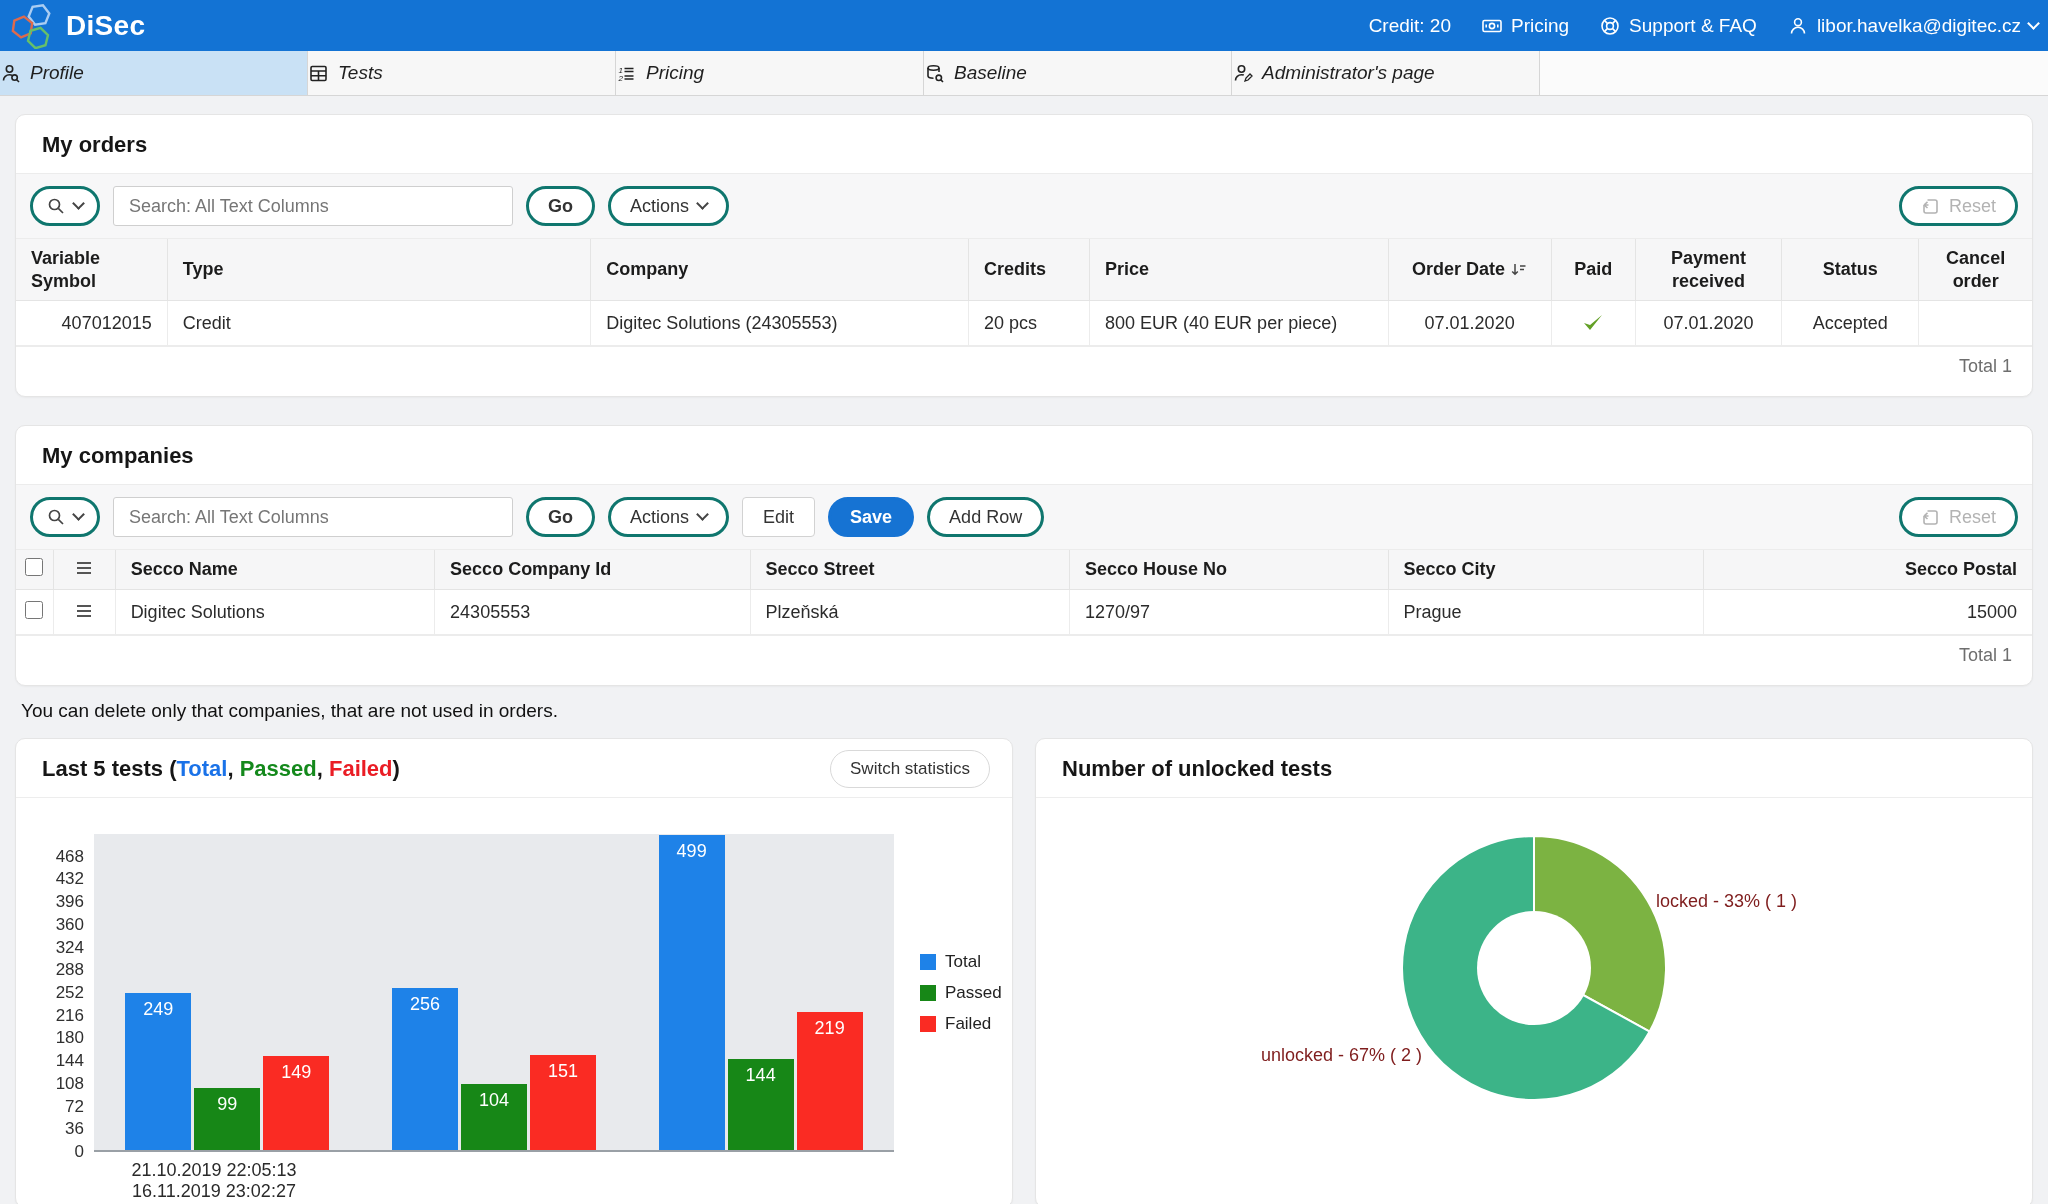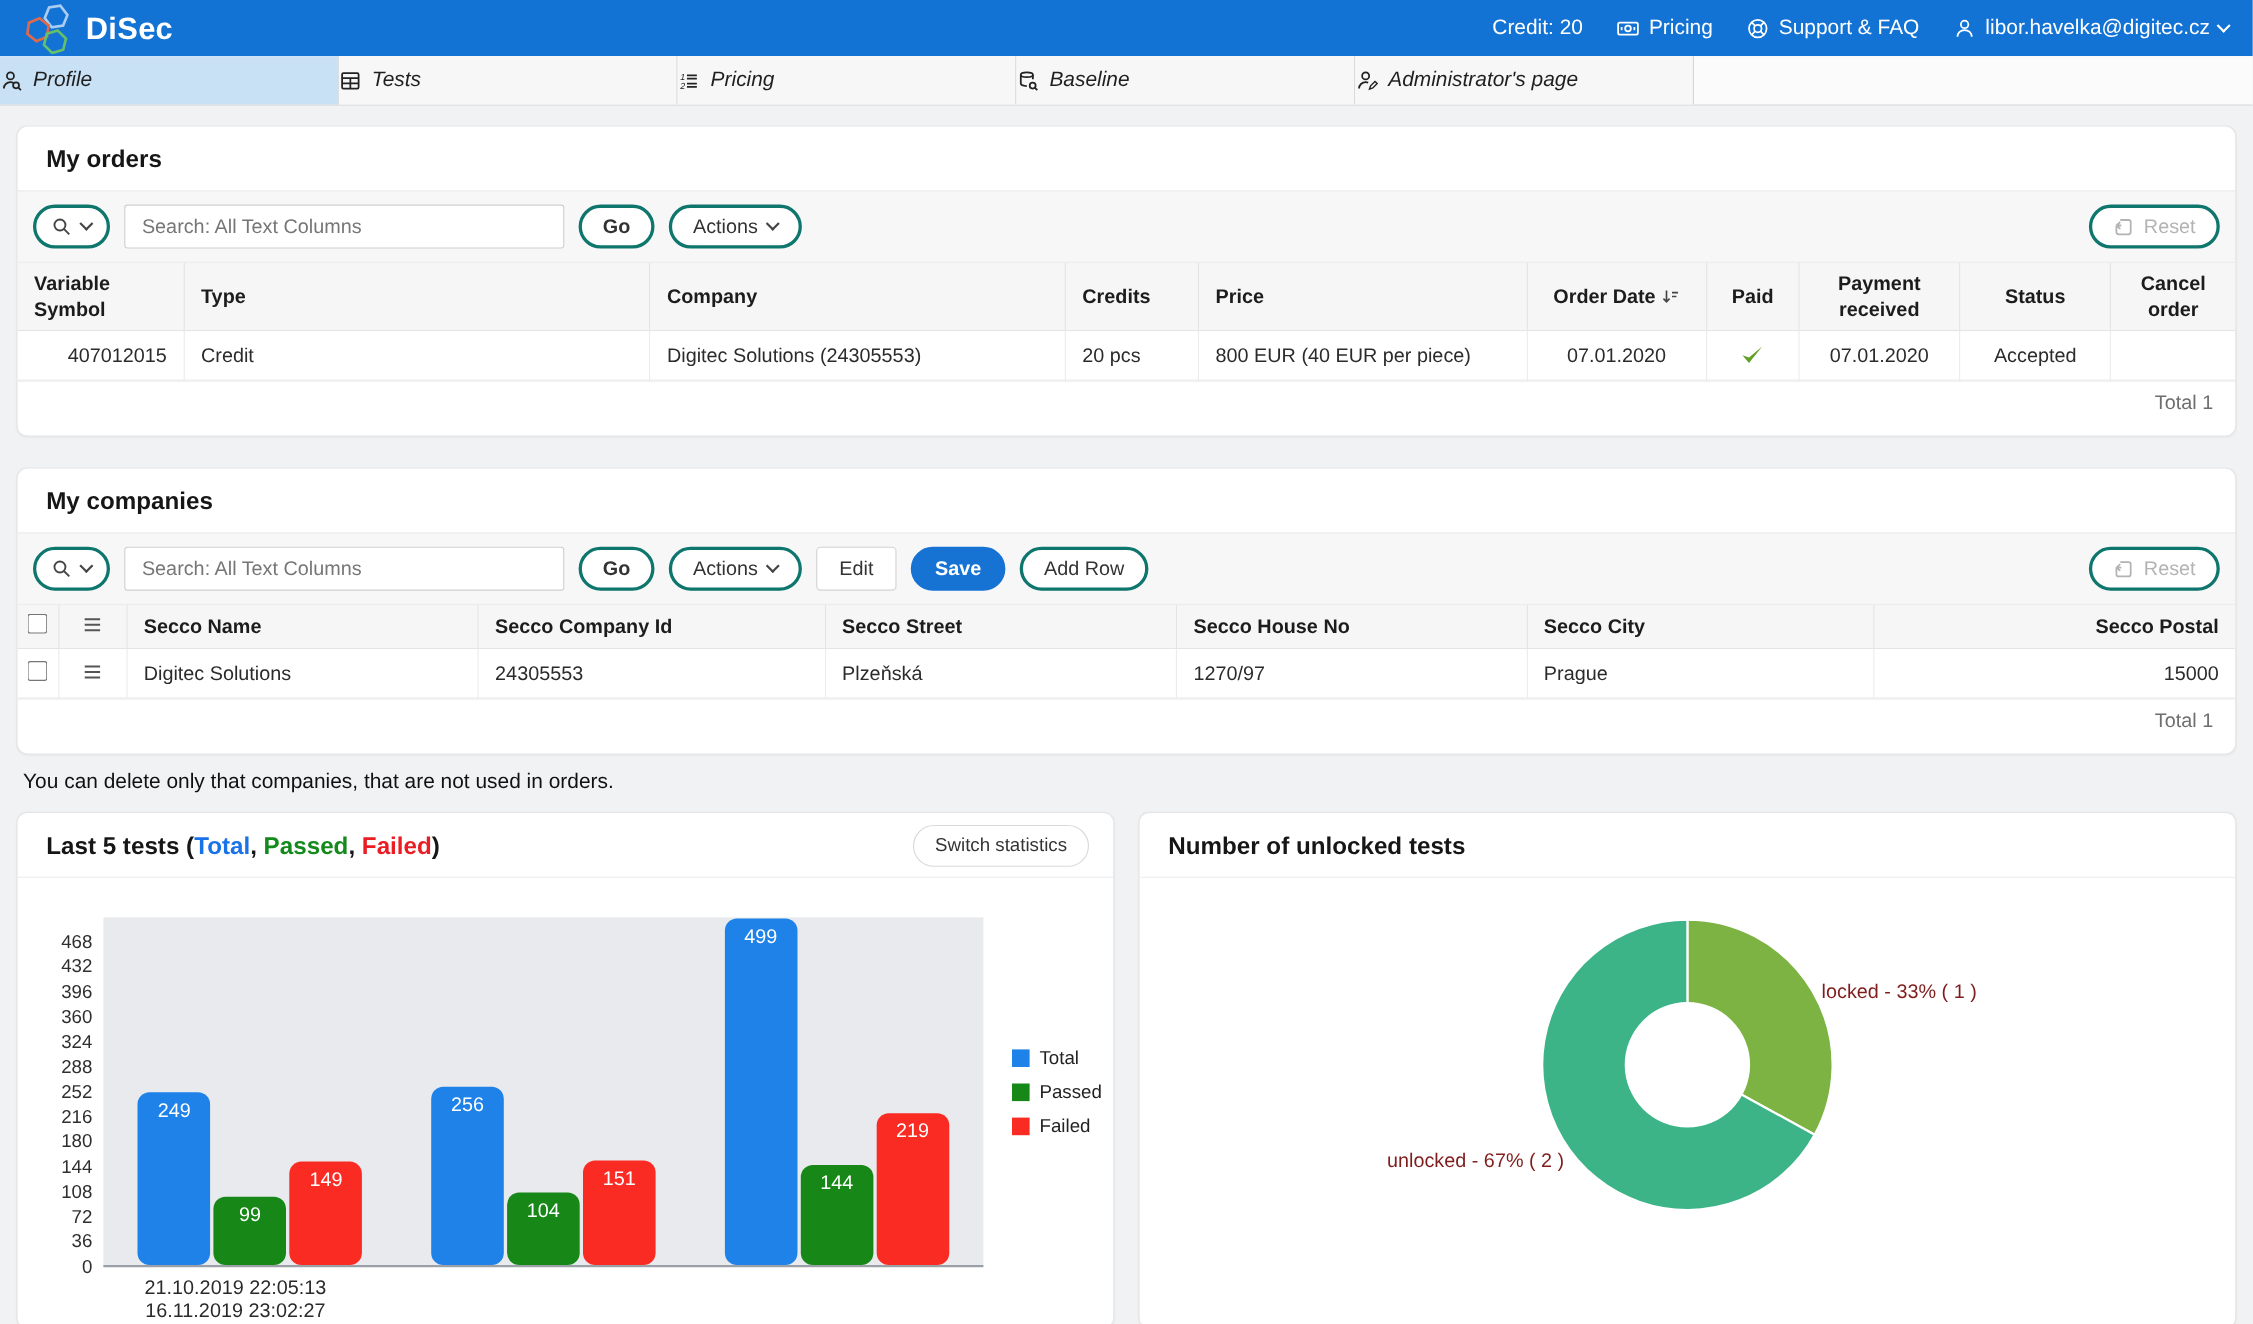--- a/index.html
+++ b/index.html
@@ -6,21 +6,21 @@
   html,body { width: 2048px; height: 1204px; }
   body {
     font-family: "Liberation Sans", sans-serif;
     background: #f1f2f4;
     color: #222;
     overflow: hidden;
   }
   
   .navbar {
     height: 51px; background: #1373d4; display: flex; align-items: center;
-    padding: 0 22px; color: #fff;
+    padding: 0 10px; color: #fff;
   }
   .brand { display: flex; align-items: center; gap: 10px; }
   .brand-title { font-size: 28px; font-weight: 700; letter-spacing: .3px; }
   .nav-right { margin-left: auto; display: flex; align-items: center; gap: 30px; font-size: 19px; }
   .nav-item { display: flex; align-items: center; gap: 8px; cursor: pointer; }
   .chev { width: 9px; height: 9px; border-right: 2px solid #fff; border-bottom: 2px solid #fff;
           transform: rotate(45deg); margin-top: -5px; }
   .chev.dark { border-color: #444; }
   
   .tabbar { height: 45px; background: #fbfbfb; border-bottom: 1px solid #d6d6d6; display: flex; }
@@ -96,21 +96,21 @@
   .yaxis { position: relative; width: 66px; height: 318px; }
   .yaxis .tick {
     position: absolute; right: 10px; font-size: 17px; color: #2f2f2f; line-height: 1;
   }
   .plot {
     width: 800px; height: 318px; background: #e8eaed;
     border-bottom: 2px solid #9aa0a6; display: flex; justify-content: space-around;
     align-items: flex-end; position: relative;
   }
   .bar-group { width: 210px; display: flex; justify-content: center; align-items: flex-end; gap: 3px; }
-  .bar { width: 66px; position: relative; border-radius: 11px; }
+  .bar { width: 66px; position: relative; }
   .bar .val {
     position: absolute; top: 6px; left: 0; right: 0; text-align: center;
     color: #fff; font-size: 18px;
   }
   .xlabels { width: 800px; display: flex; justify-content: space-around; margin: 8px 0 0 78px; flex-direction: column; }
   .xlabels div { width: 240px; text-align: center; font-size: 18px; color: #2a2a2a; }
   .legend { margin-left: 26px; align-self: center; display: flex; flex-direction: column; gap: 11px; }
   .legend-item { display: flex; align-items: center; gap: 9px; font-size: 17px; color: #222; }
   .swatch { width: 16px; height: 16px; display: inline-block; }
   

